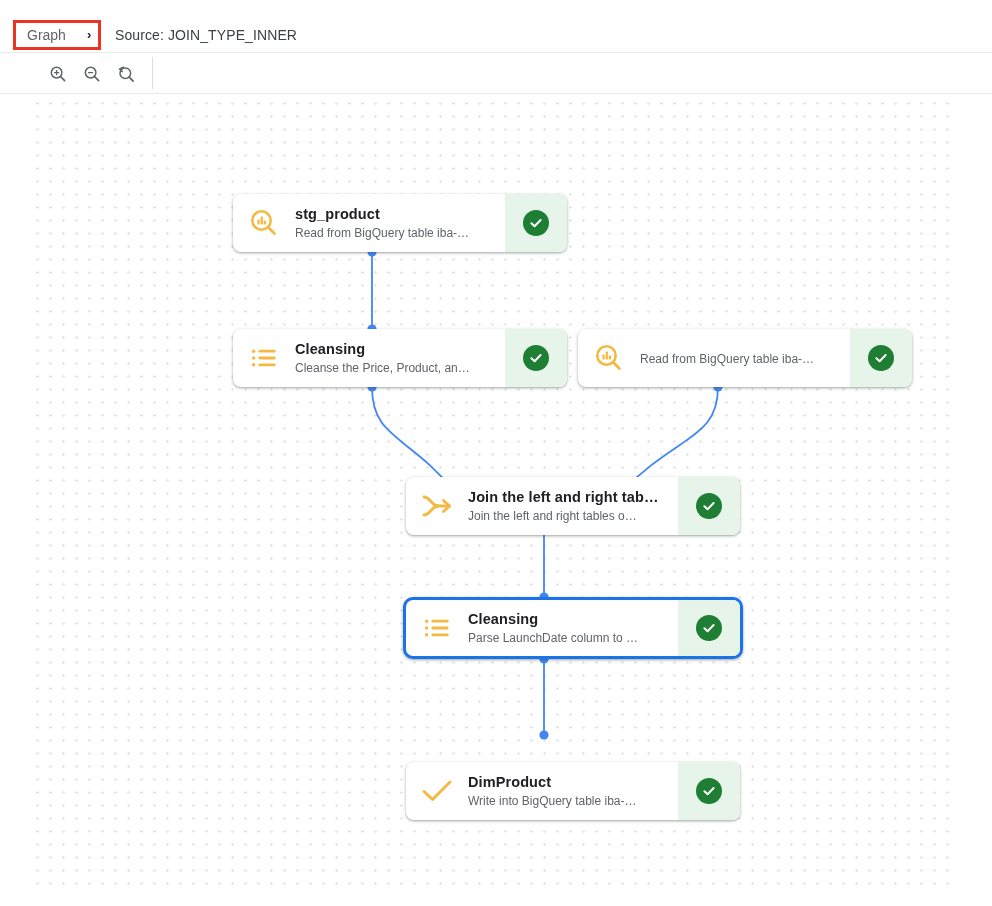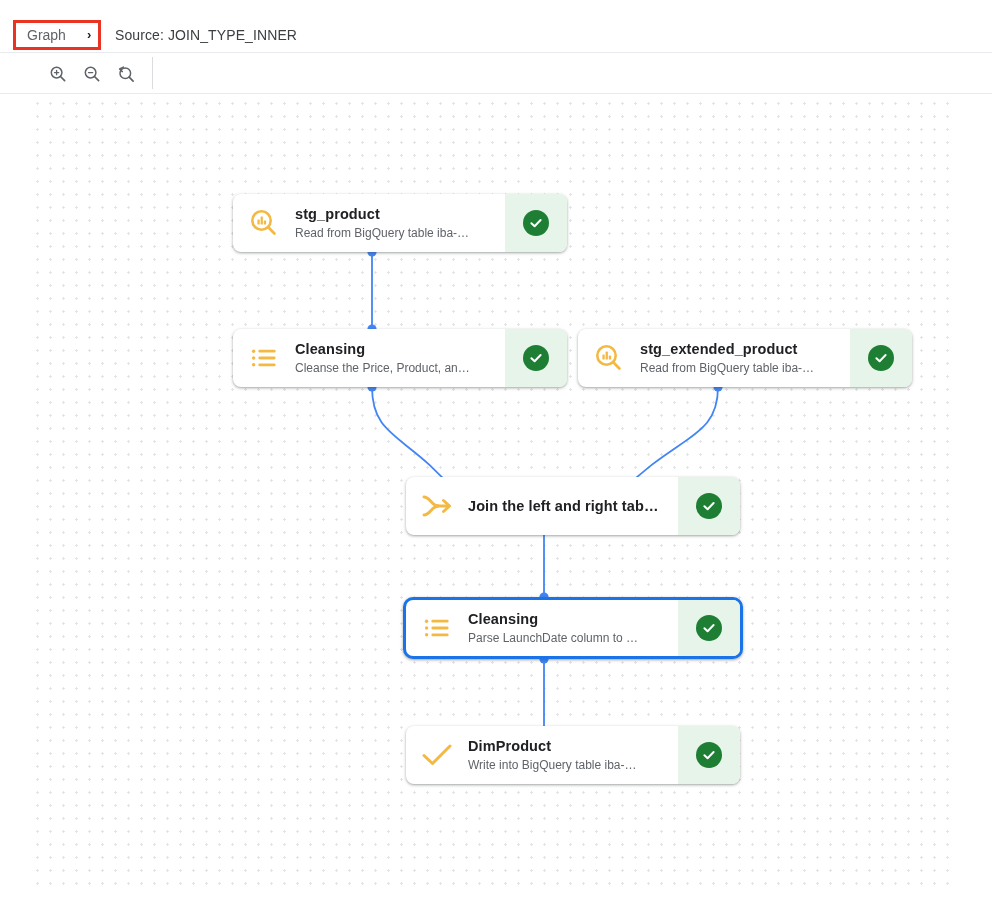--- a/index.html
+++ b/index.html
@@ -313,21 +313,20 @@
           <div class="node-icon">
             <svg width="32" height="32" viewBox="0 0 32 32">
               <circle cx="13.5" cy="13.5" r="9.2" fill="none" stroke="#f4b942" stroke-width="2.6"></circle>
               <line x1="20.3" y1="20.3" x2="26.4" y2="26.4" stroke="#f4b942" stroke-width="2.8" stroke-linecap="round"></line>
               <rect x="9.4" y="12.4" width="2.3" height="5.2" rx="0.6" fill="#f4b942"></rect>
               <rect x="12.6" y="9.6" width="2.3" height="8.0" rx="0.6" fill="#f4b942"></rect>
               <rect x="15.8" y="13.6" width="2.3" height="4.0" rx="0.6" fill="#f4b942"></rect>
             </svg>
           </div>
           <div class="node-body">
-            <div class="node-title">stg_extended_product</div>
             <div class="node-subtitle">Read from BigQuery table iba-…</div>
           </div>
           <div class="node-status">
             <div class="status-circle">
               <svg width="16" height="16" viewBox="0 0 16 16">
                 <path d="M 3.4 8.2 L 6.6 11.3 L 12.6 5.0" fill="none" stroke="#ffffff" stroke-width="2" stroke-linecap="round" stroke-linejoin="round"></path>
               </svg>
             </div>
           </div>
         </div>
@@ -335,20 +334,21 @@
           <div class="node-icon">
             <svg width="34" height="30" viewBox="0 0 34 30">
               <path d="M 4 6 C 10 6, 12 15, 18 15" fill="none" stroke="#f4b942" stroke-width="2.9" stroke-linecap="round"></path>
               <path d="M 4 24 C 10 24, 12 15, 18 15" fill="none" stroke="#f4b942" stroke-width="2.9" stroke-linecap="round"></path>
               <line x1="16" y1="15" x2="29" y2="15" stroke="#f4b942" stroke-width="2.9" stroke-linecap="round"></line>
               <path d="M 23.5 9.5 L 29.5 15 L 23.5 20.5" fill="none" stroke="#f4b942" stroke-width="2.9" stroke-linecap="round" stroke-linejoin="round"></path>
             </svg>
           </div>
           <div class="node-body">
             <div class="node-title">Join the left and right tab…</div>
+            <div class="node-subtitle">Join the left and right tables o…</div>
           </div>
           <div class="node-status">
             <div class="status-circle">
               <svg width="16" height="16" viewBox="0 0 16 16">
                 <path d="M 3.4 8.2 L 6.6 11.3 L 12.6 5.0" fill="none" stroke="#ffffff" stroke-width="2" stroke-linecap="round" stroke-linejoin="round"></path>
               </svg>
             </div>
           </div>
         </div>
         <div class="node selected" style="left: 375px; top: 503px; width: 340px; height: 62px;">
@@ -367,21 +367,21 @@
             <div class="node-subtitle">Parse LaunchDate column to …</div>
           </div>
           <div class="node-status">
             <div class="status-circle">
               <svg width="16" height="16" viewBox="0 0 16 16">
                 <path d="M 3.4 8.2 L 6.6 11.3 L 12.6 5.0" fill="none" stroke="#ffffff" stroke-width="2" stroke-linecap="round" stroke-linejoin="round"></path>
               </svg>
             </div>
           </div>
         </div>
-        <div class="node" style="left: 378px; top: 632px; width: 334px;">
+        <div class="node" style="left: 378px; top: 668px; width: 334px;">
           <div class="node-icon">
             <svg width="34" height="30" viewBox="0 0 34 30">
               <path d="M 4 15.5 L 12.5 23.5 L 30 6" fill="none" stroke="#f4b942" stroke-width="3" stroke-linecap="round" stroke-linejoin="round"></path>
             </svg>
           </div>
           <div class="node-body">
             <div class="node-title">DimProduct</div>
             <div class="node-subtitle">Write into BigQuery table iba-…</div>
           </div>
           <div class="node-status">

